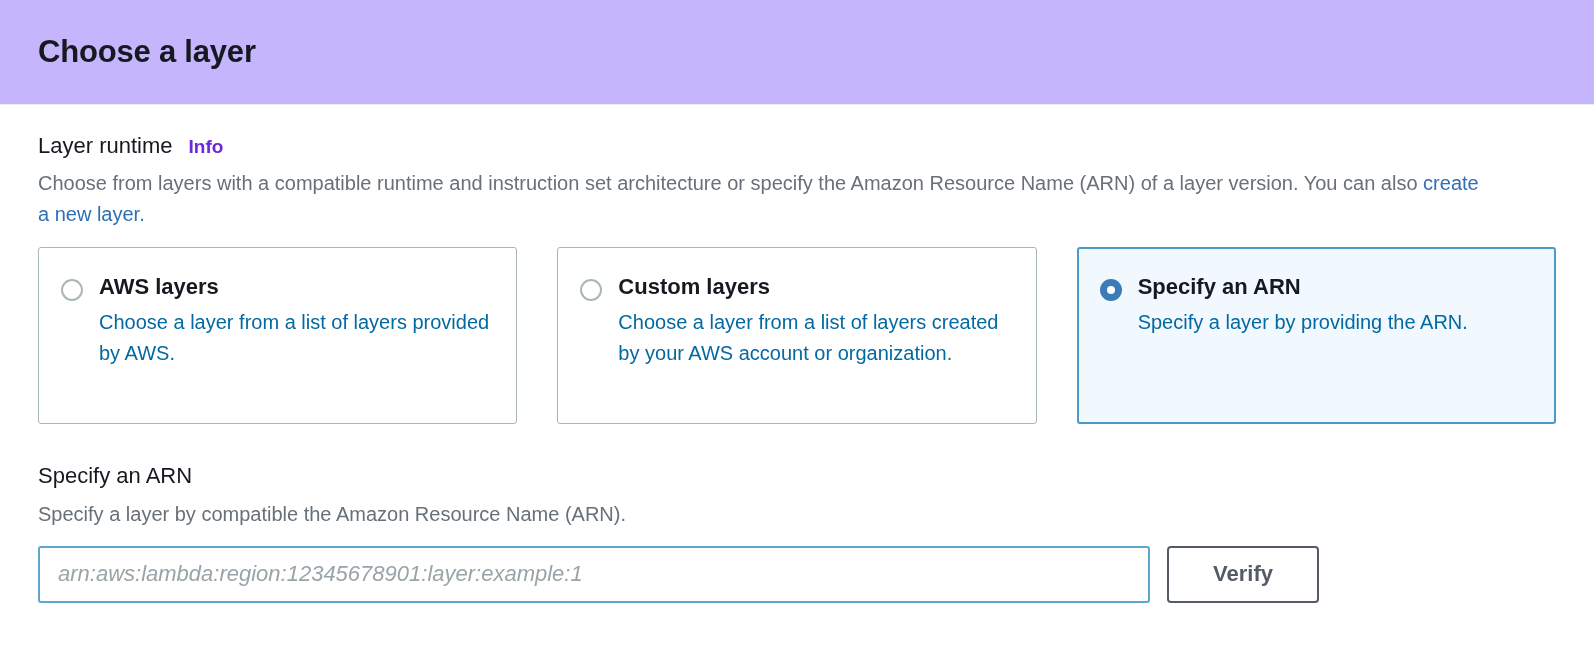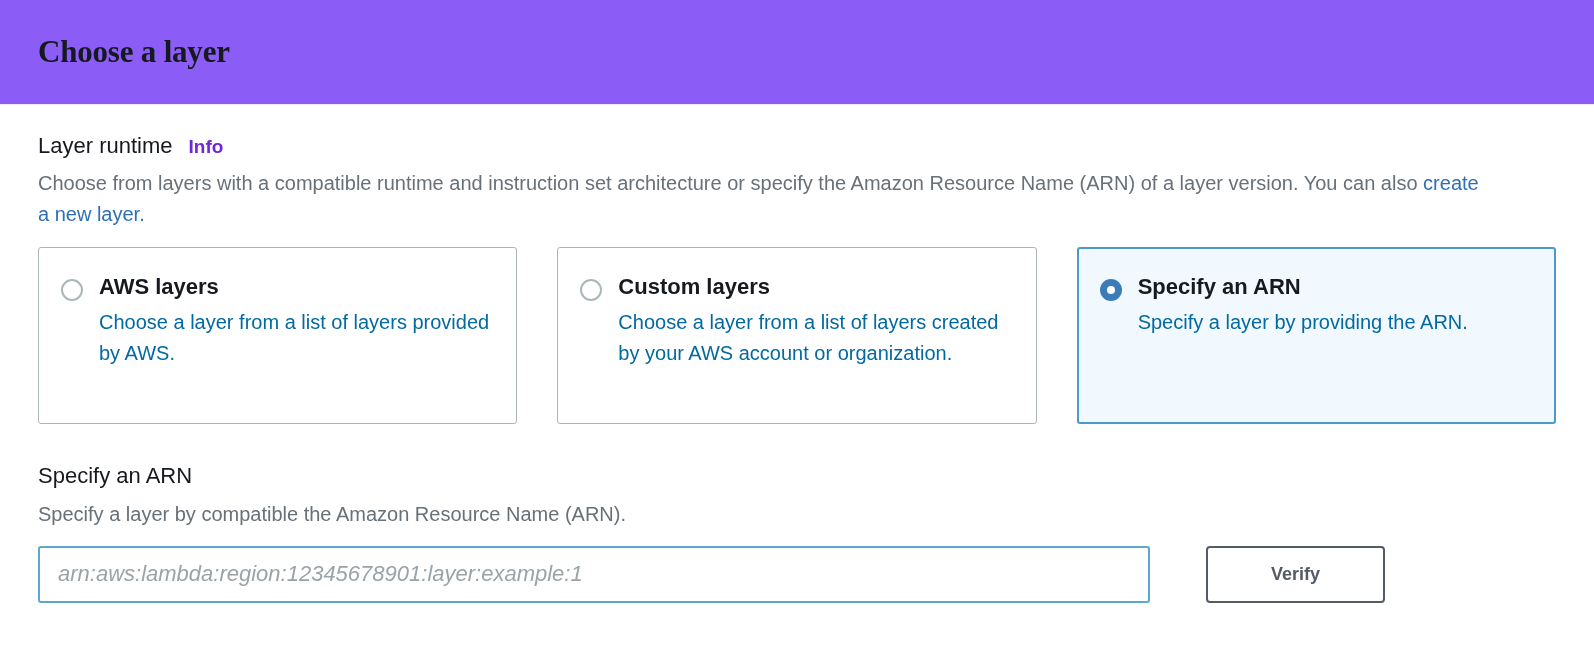--- a/index.html
+++ b/index.html
@@ -11,27 +11,26 @@
     width: 1594px;
     height: 666px;
     font-family: "Liberation Sans", sans-serif;
     color: #16191f;
     overflow: hidden;
   }
 
   
   .modal-header {
     height: 105px;
-    background: #8b5cf6;
+    background: #c4b5fd;
     border-bottom: 1px solid #eaeded;
     box-sizing: border-box;
     display: flex;
     align-items: center;
     padding: 0 38px;
-    font-family: Liberation Serif, serif;
   }
   .modal-title {
     font-size: 31px;
     font-weight: bold;
     color: #16191f;
     letter-spacing: -0.2px;
     margin: 0;
   }
 
   
@@ -150,21 +149,21 @@
   .arn-subtext {
     margin-top: 9px;
     font-size: 20px;
     line-height: 1.55;
     color: #687078;
   }
   .arn-row {
     margin-top: 16px;
     display: flex;
     align-items: stretch;
-    gap: 56px;
+    gap: 17px;
   }
   .arn-input {
     width: 1112px;
     height: 57px;
     box-sizing: border-box;
     border: 2px solid #5ba7d0;
     border-radius: 3px;
     background: #ffffff;
     font-family: "Liberation Sans", sans-serif;
     font-size: 22px;
@@ -172,28 +171,28 @@
     color: #16191f;
     padding: 0 18px;
     outline: none;
   }
   .arn-input::placeholder {
     color: #9aa3a8;
     font-style: italic;
     opacity: 1;
   }
   .verify-button {
-    width: 179px;
+    width: 152px;
     height: 57px;
     box-sizing: border-box;
     border: 2px solid #545b64;
     border-radius: 4px;
     background: #ffffff;
     font-family: "Liberation Sans", sans-serif;
-    font-size: 18px;
+    font-size: 22px;
     font-weight: bold;
     color: #545b64;
     cursor: pointer;
   }
 </style>
 </head>
 <body>
 
 <div class="modal-header">
   <h1 class="modal-title">Choose a layer</h1>

